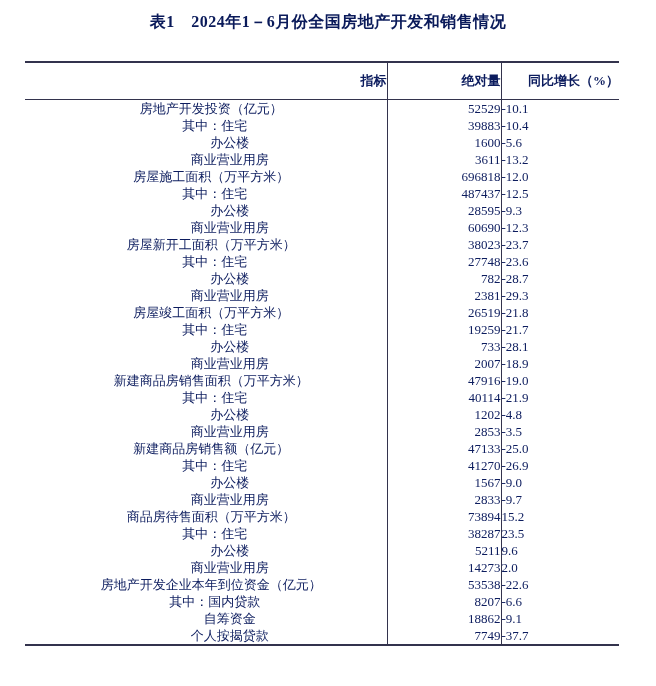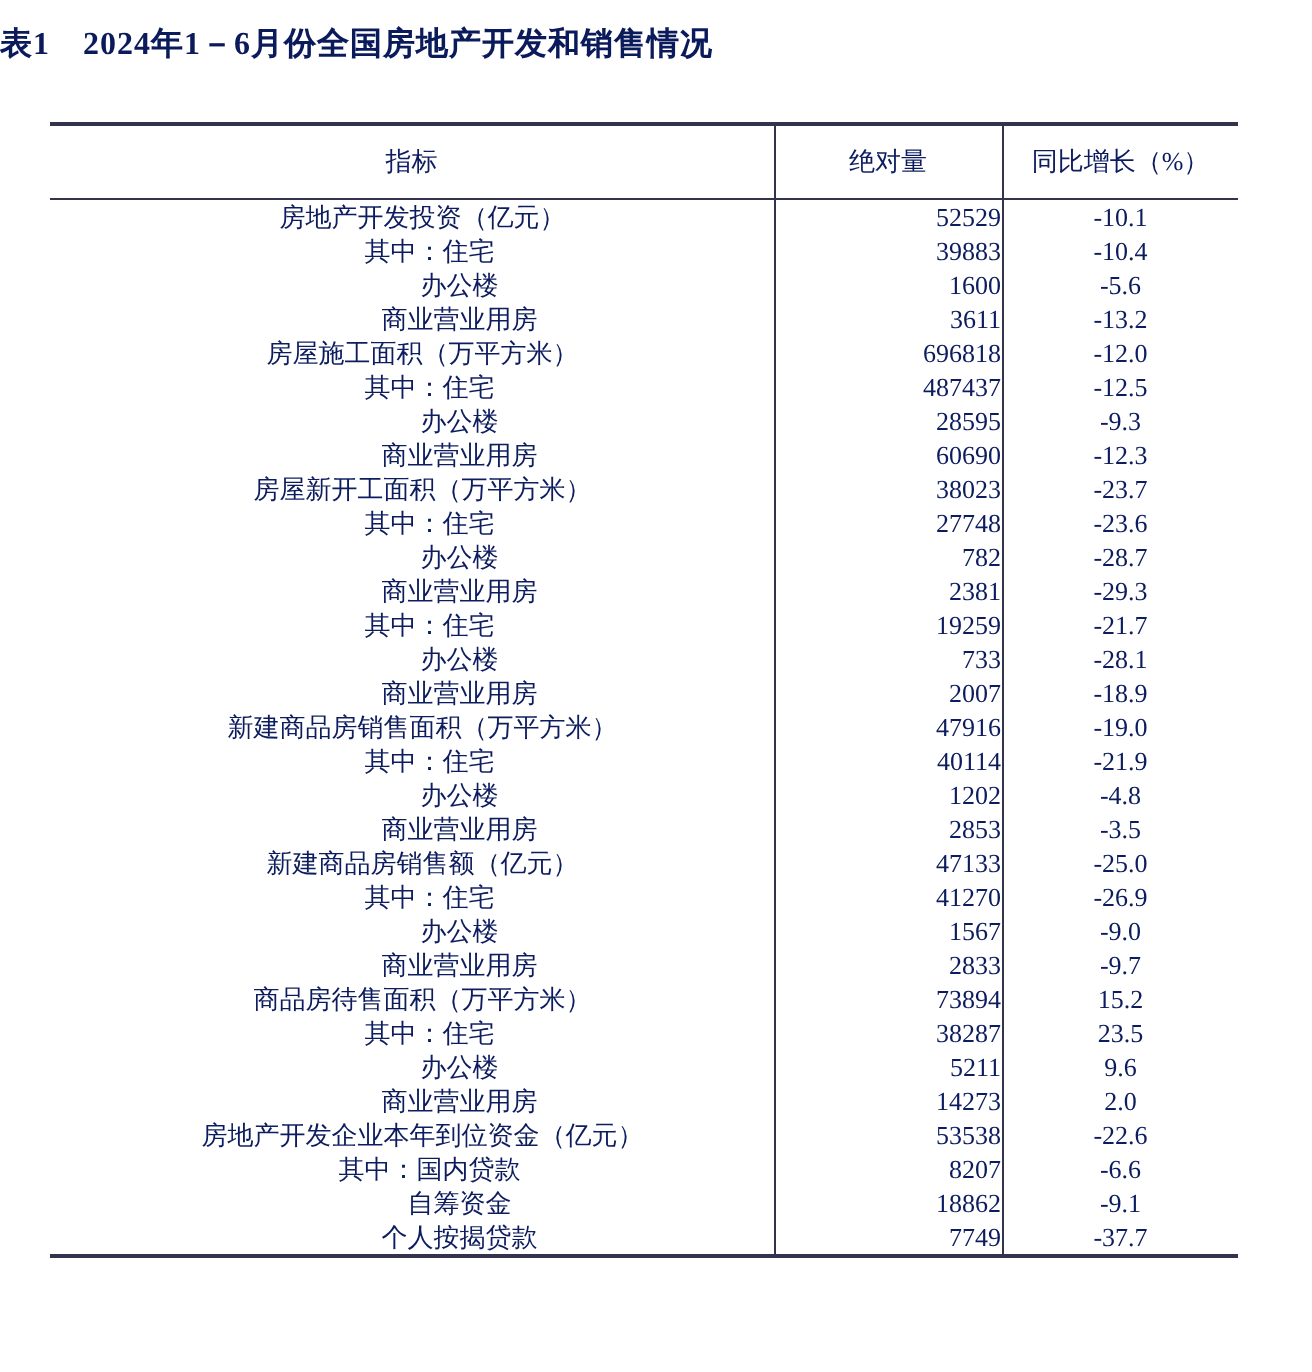--- a/index.html
+++ b/index.html
@@ -7,41 +7,42 @@
     --line:#33334d;
   }
   html,body{margin:0;padding:0;}
   body{
     width:656px;height:686px;background:#ffffff;overflow:hidden;
     font-family:"Liberation Serif","DejaVu Serif",serif;
     color:var(--ink);
   }
   .title{
     margin:12px 0 0 0;
+    text-align:center;
     font-size:16px;
     font-weight:bold;
     color:var(--title-ink,var(--ink));
     letter-spacing:0.5px;
   }
   table.stats{
     border-collapse:collapse;
     table-layout:fixed;
     width:594px;
     margin:28px 0 0 25px;
     border-top:2px solid var(--line);
     border-bottom:2px solid var(--line);
   }
   table.stats col.c1{width:362px;}
   table.stats col.c2{width:114px;}
   table.stats col.c3{width:118px;}
   table.stats thead th{
     height:36px;
     font-size:13px;
-    font-weight:normal;
-    text-align:center;
+    font-weight:bold;
+    text-align:right;
     vertical-align:middle;
     border-bottom:1.5px solid var(--line);
     padding:0;
     margin-top:28px;
   }
   table.stats td, table.stats th{
     overflow:hidden;white-space:nowrap;
   }
   table.stats th + th, table.stats td + td{
     border-left:1px solid var(--line);
@@ -51,21 +52,21 @@
     line-height:17px;
     font-size:13px;
     padding:0;
     vertical-align:middle;
   }
   td.ind{text-align:center;}
   td.ind.main{padding-left:11px;}
   td.ind.qizhong{padding-left:18px;}
   td.ind.sub{padding-left:48px;}
   td.num{text-align:right;padding-right:8px;}
-  td.pct{text-align:center;padding-right:10px;}
+  td.pct{text-align:left;padding-right:10px;}
 </style>
 </head>
 <body style="background: rgb(255, 255, 255);">
 
 <div class="page">
   <h1 class="title">表1　2024年1－6月份全国房地产开发和销售情况</h1>
 
   <table class="stats">
     <colgroup>
       <col class="c1">
@@ -134,20 +135,25 @@
           <td class="ind sub">办公楼</td>
           <td class="num">782</td>
           <td class="pct">-28.7</td>
         </tr>
         <tr>
           <td class="ind sub">商业营业用房</td>
           <td class="num">2381</td>
           <td class="pct">-29.3</td>
         </tr>
         <tr>
+          <td class="ind main">房屋竣工面积（万平方米）</td>
+          <td class="num">26519</td>
+          <td class="pct">-21.8</td>
+        </tr>
+        <tr>
           <td class="ind qizhong">其中：住宅</td>
           <td class="num">19259</td>
           <td class="pct">-21.7</td>
         </tr>
         <tr>
           <td class="ind sub">办公楼</td>
           <td class="num">733</td>
           <td class="pct">-28.1</td>
         </tr>
         <tr>

